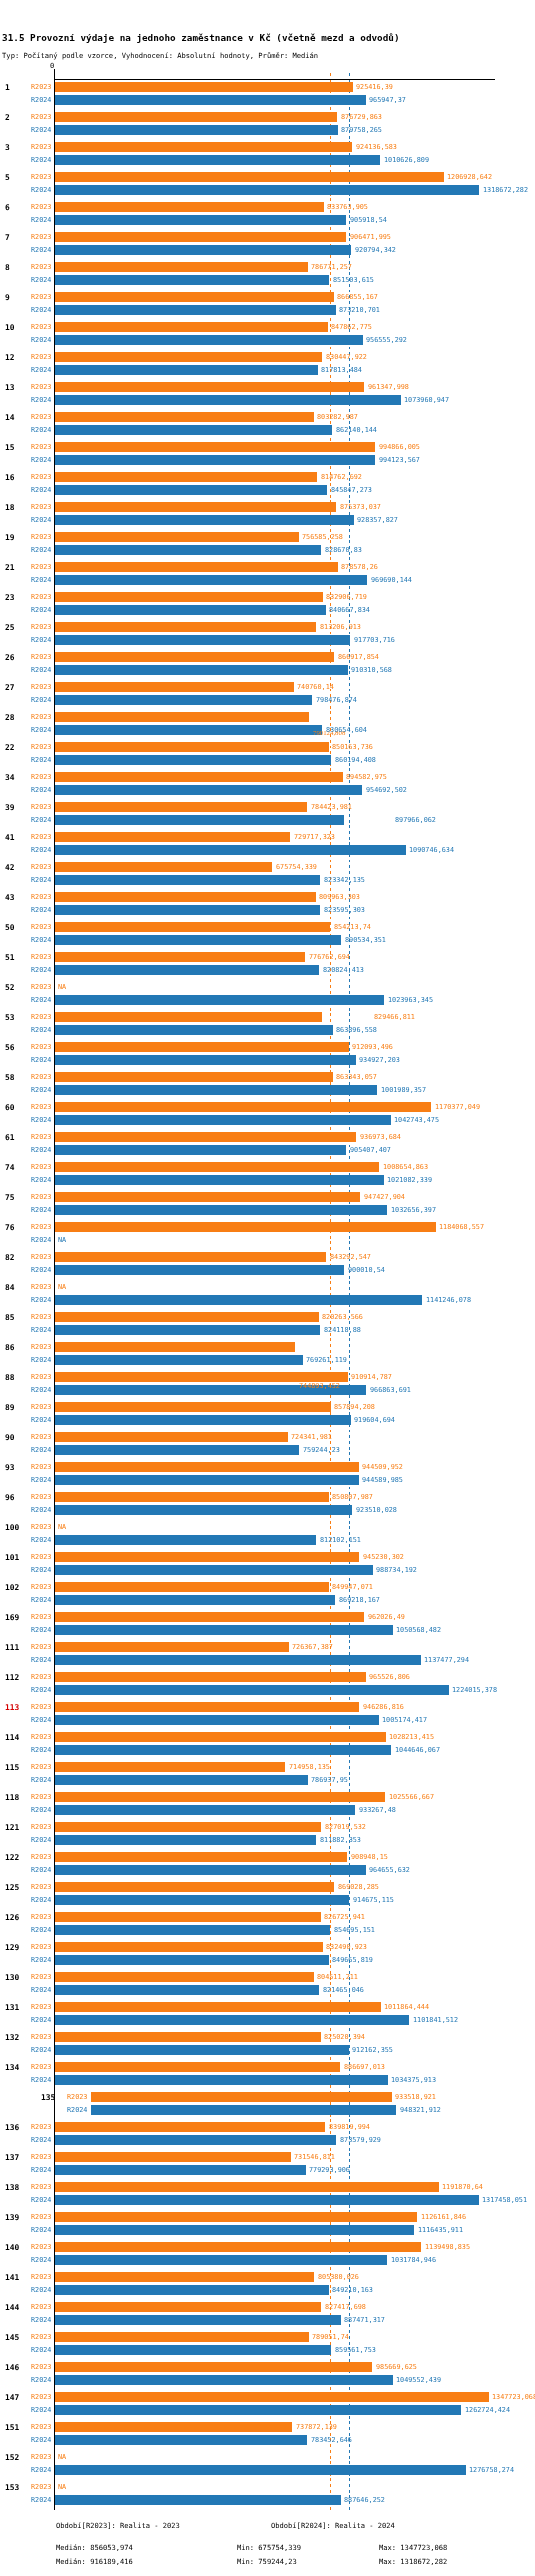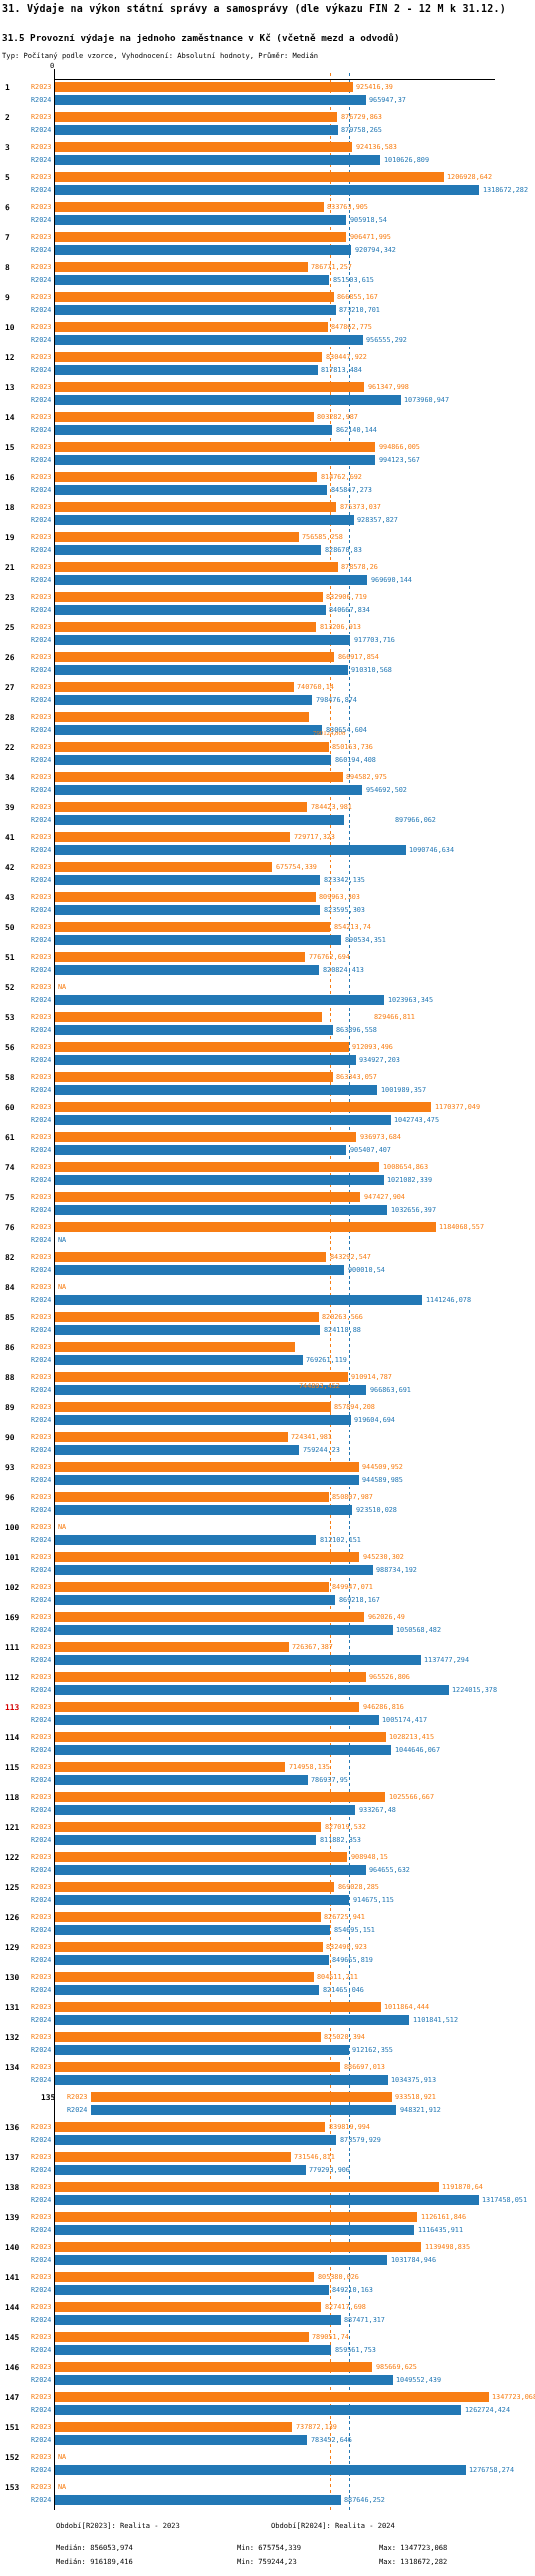--- a/index.html
+++ b/index.html
@@ -16,21 +16,20 @@
   .rownum{position:absolute;left:5px;top:0.7px;font-size:7.9px;font-weight:bold;color:#000;}
   .slabel{position:absolute;left:31px;width:21.4px;font-size:6.8px;line-height:10px;white-space:nowrap;}
   .bar{position:absolute;left:55px;height:10px;z-index:1;}
   .val{position:absolute;font-size:6.8px;line-height:10px;white-space:nowrap;z-index:3;}
   .leg{position:absolute;font-size:7.1px;white-space:nowrap;}
 </style>
 </head>
 <body>
 
 <div id="page">
-  <div class="title1">31. Výdaje na výkon státní správy a samosprávy (dle výkazu FIN 2 - 12 M k 31.12.)</div>
   <div class="title2">31.5 Provozní výdaje na jednoho zaměstnance v Kč (včetně mezd a odvodů)</div>
   <div class="meta">Typ: Počítaný podle vzorce, Vyhodnocení: Absolutní hodnoty, Průměr: Medián</div>
 
   <div class="zero">0</div>
   <div class="vaxis"></div>
   <div class="haxis"></div>
 
   <div id="chart">
       <div class="median" style="left: 330px; background: repeating-linear-gradient(rgb(248, 126, 20) 0px, rgb(248, 126, 20) 2.9px, transparent 2.9px, transparent 5.7px);"></div>
       <div class="median" style="left: 349px; background: repeating-linear-gradient(rgb(34, 120, 181) 0px, rgb(34, 120, 181) 2.9px, transparent 2.9px, transparent 5.7px);"></div>

